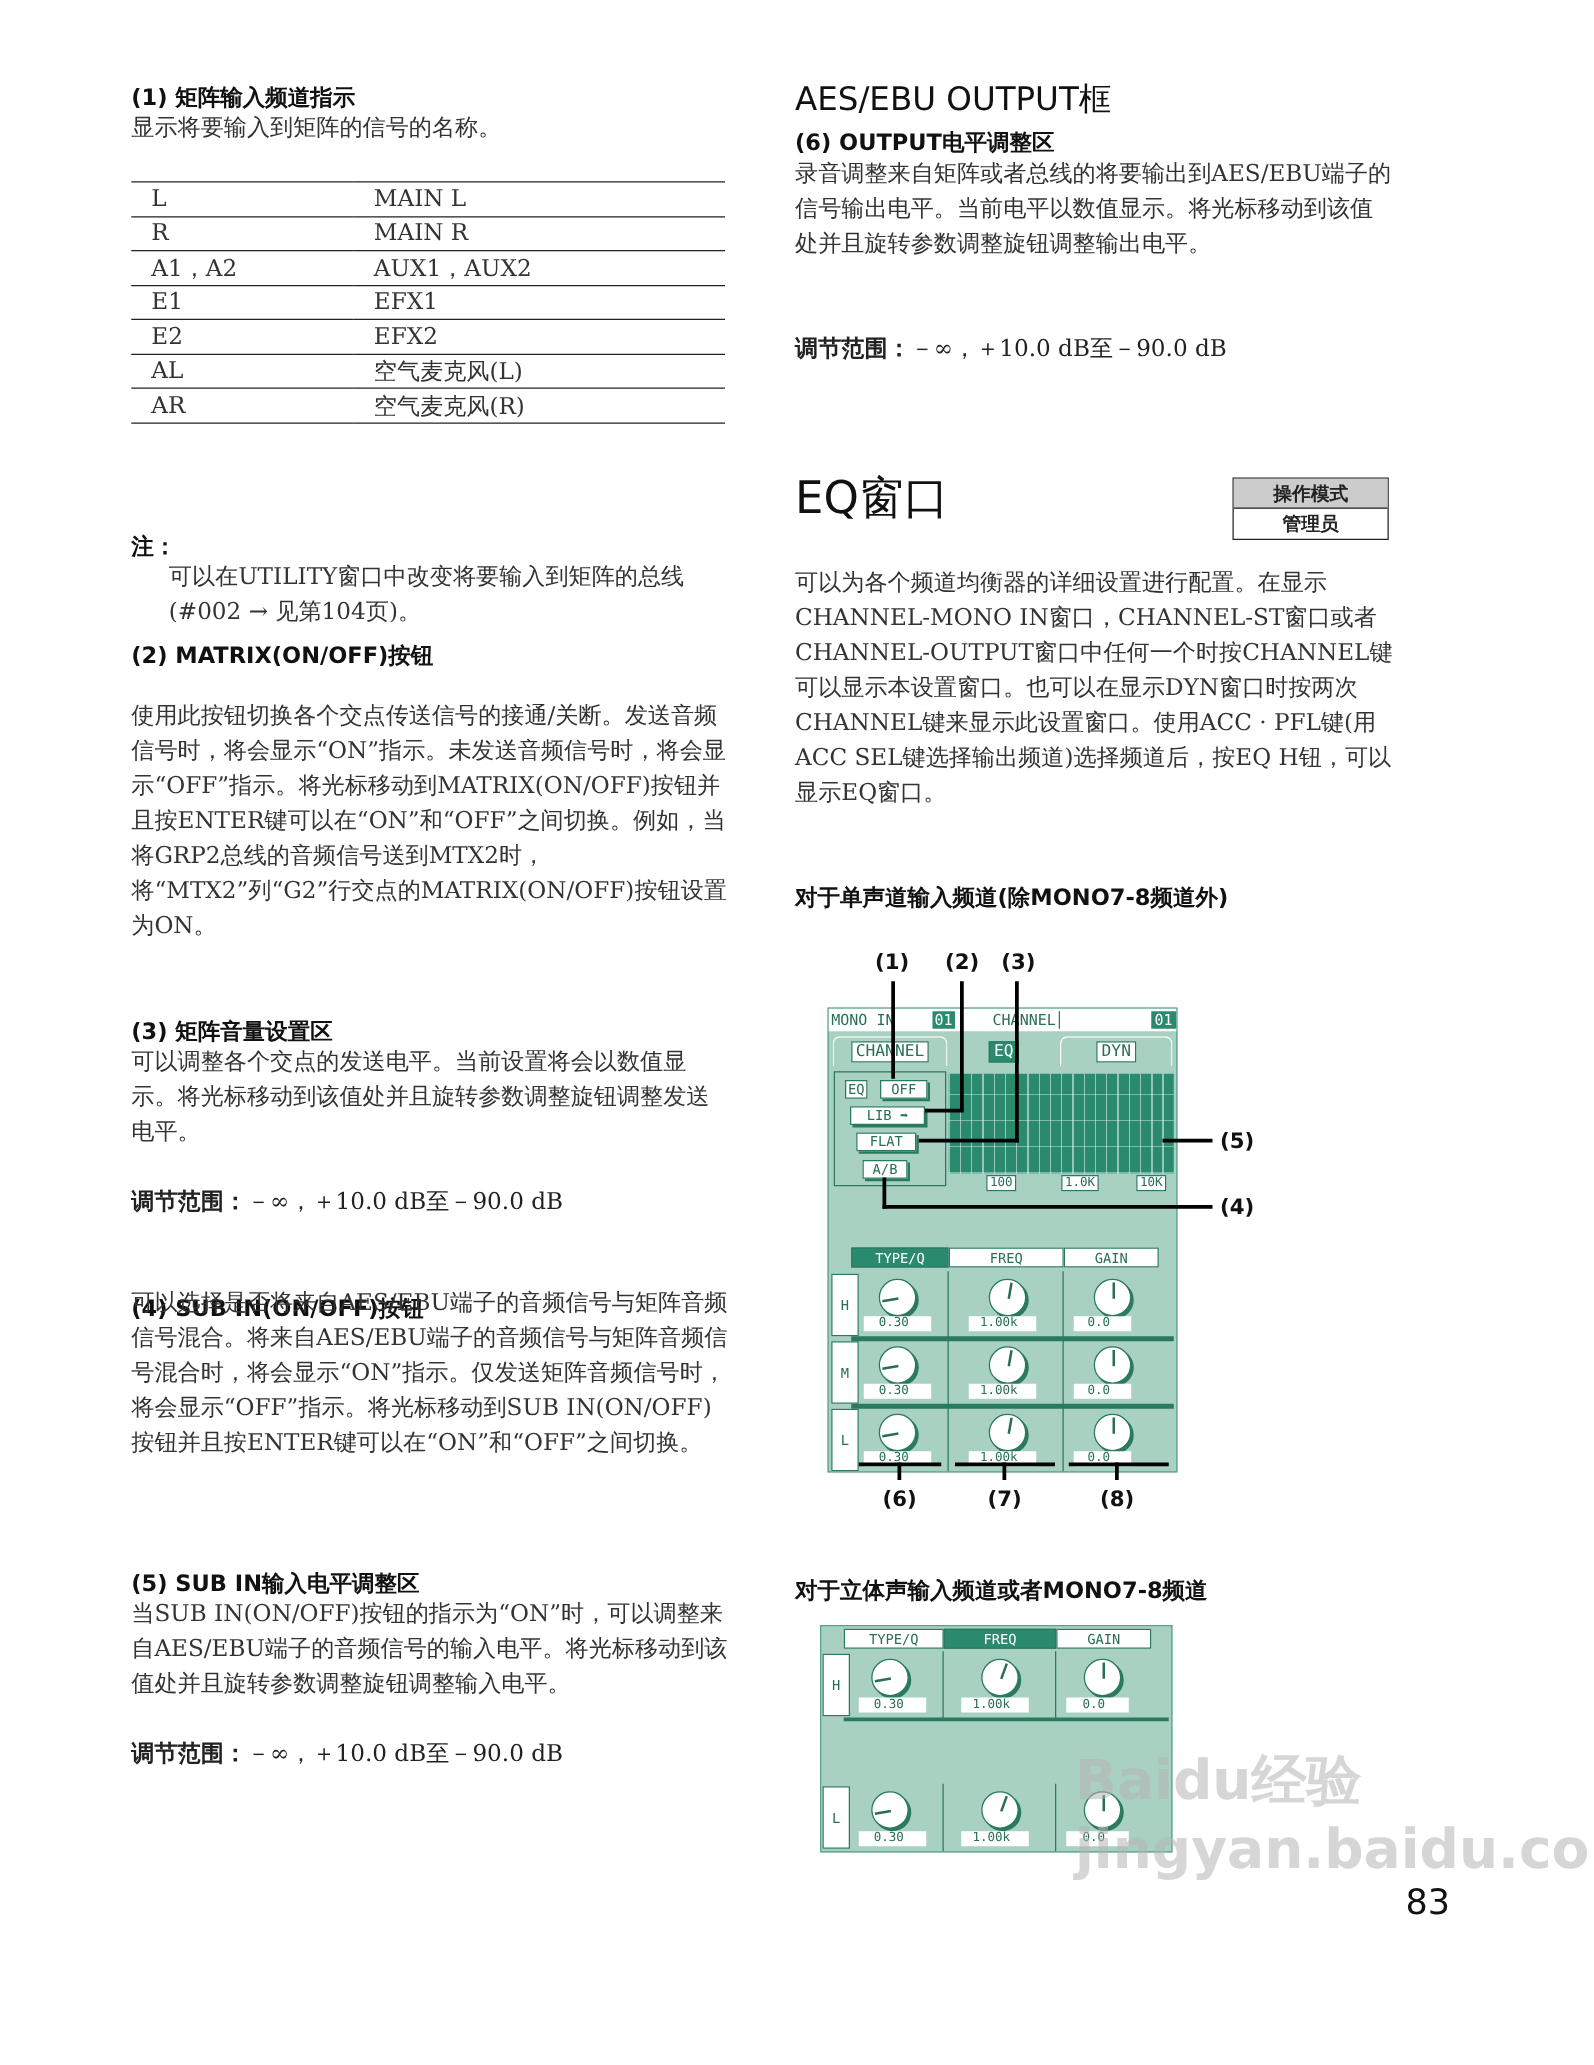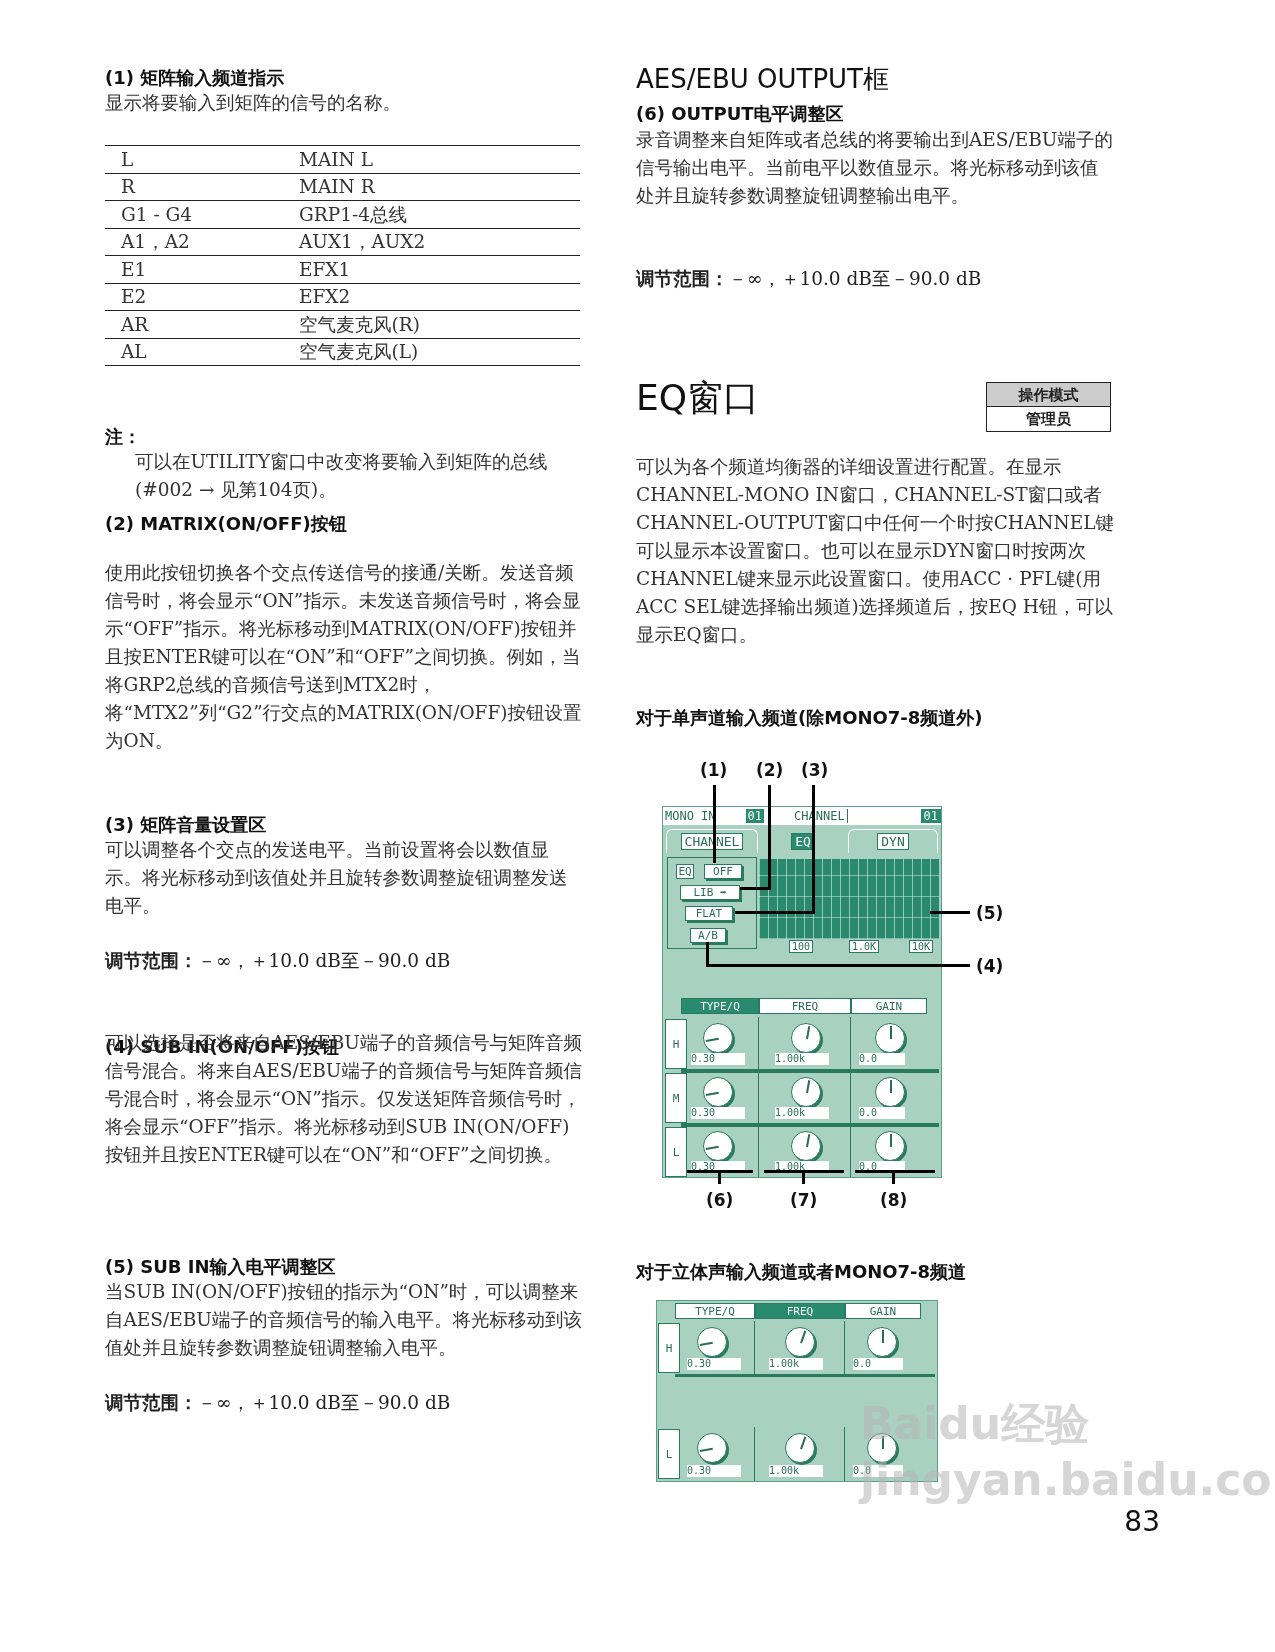--- a/index.html
+++ b/index.html
@@ -30,21 +30,21 @@
   .btn { position: absolute; background: #fff; border: 1px solid #2a7a60; box-shadow: 2px 2px 0 #2a7a60; font-size: 11px; text-align: center; height: 15px; line-height: 13px; }
   .graph { position: absolute; background: #2a8a6e;
     background-image: repeating-linear-gradient(90deg, rgba(255,255,255,.5) 0 1px, transparent 1px 9px), repeating-linear-gradient(0deg, rgba(255,255,255,.4) 0 1px, transparent 1px 21px); }
   .ticklbl { position: absolute; font-size: 10px; background: #fff; border: 1px solid #2a7a60; padding: 0 2px; }
   .hdrcell { position: absolute; height: 16px; font-size: 11px; text-align: center; line-height: 15px; border: 1px solid #2a7a60; background: #fff; }
   .hdrcell.active { background: #2a8a6e; color: #fff; }
   .bandlbl { position: absolute; width: 22px; background: #fff; border: 1px solid #2a7a60; font-size: 11px; display: flex; align-items: center; justify-content: center; }
   .cell { position: absolute; border-right: 1px solid #2a7a60; }
   .knob { position: absolute; width: 30px; height: 30px; border-radius: 50%; background: #fff; border: 1px solid #2a7a60; box-shadow: 2px 2px 0 #2a7a60; }
   .knob i { position: absolute; left: 14px; top: 2px; width: 1.5px; height: 13px; background: #2a6e58; transform-origin: bottom center; }
-  .val { position: absolute; height: 12px; background: #fff; font-size: 10px; text-align: left; padding-right: 6px; line-height: 12px; }
+  .val { position: absolute; height: 12px; background: #fff; font-size: 10px; text-align: center; padding-right: 6px; line-height: 12px; }
   .rowline { position: absolute; height: 4px; background: #2a7a60; }
   .callout { position: absolute; font-family: "DejaVu Sans", sans-serif; font-weight: bold; font-size: 17px; color: #111; }
   .line { position: absolute; background: #000; }
   .pagenum { position: absolute; right: 115px; top: 1505px; font-family: "DejaVu Sans", sans-serif; font-size: 28px; color: #111; }
   .wm { position: absolute; left: 860px; top: 1395px; font-family: "DejaVu Sans", sans-serif; color: rgba(180,180,180,.55); }
 </style>
 </head>
 <body>
 
 <div class="col left">
@@ -55,42 +55,38 @@
     <tbody>
     <tr>
           <td>L</td>
           <td>MAIN L</td>
         </tr>
     <tr>
           <td>R</td>
           <td>MAIN R</td>
         </tr>
     <tr>
-          <td>G1 - G4</td>
-          <td>GRP1-4总线</td>
-        </tr>
-    <tr>
           <td>A1，A2</td>
           <td>AUX1，AUX2</td>
         </tr>
     <tr>
           <td>E1</td>
           <td>EFX1</td>
         </tr>
     <tr>
           <td>E2</td>
           <td>EFX2</td>
         </tr>
     <tr>
+          <td>AL</td>
+          <td>空气麦克风(L)</td>
+        </tr>
+    <tr>
           <td>AR</td>
           <td>空气麦克风(R)</td>
-        </tr>
-    <tr>
-          <td>AL</td>
-          <td>空气麦克风(L)</td>
         </tr>
   </tbody>
     </table>
 
   <div class="h3" style="top:425px">注：</div>
   <div class="p" style="top:448px; left:30px; width:440px">可以在UTILITY窗口中改变将要输入到矩阵的总线(#002 → 见第104页)。</div>
 
   <div class="h3" style="top:512px">(2) MATRIX(ON/OFF)按钮</div>
   <div class="p" style="top:559px">使用此按钮切换各个交点传送信号的接通/关断。发送音频信号时，将会显示“ON”指示。未发送音频信号时，将会显示“OFF”指示。将光标移动到MATRIX(ON/OFF)按钮并且按ENTER键可以在“ON”和“OFF”之间切换。例如，当将GRP2总线的音频信号送到MTX2时，将“MTX2”列“G2”行交点的MATRIX(ON/OFF)按钮设置为ON。</div>
 

